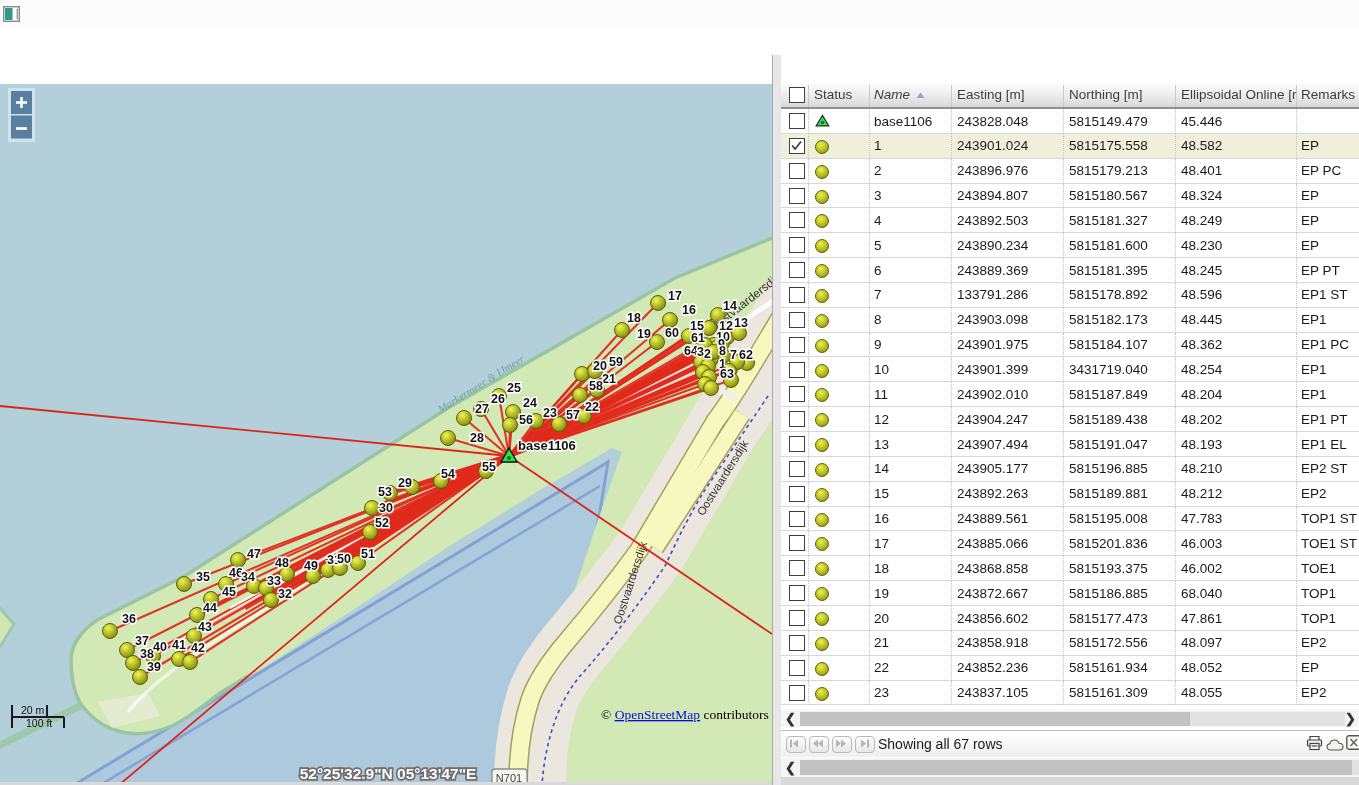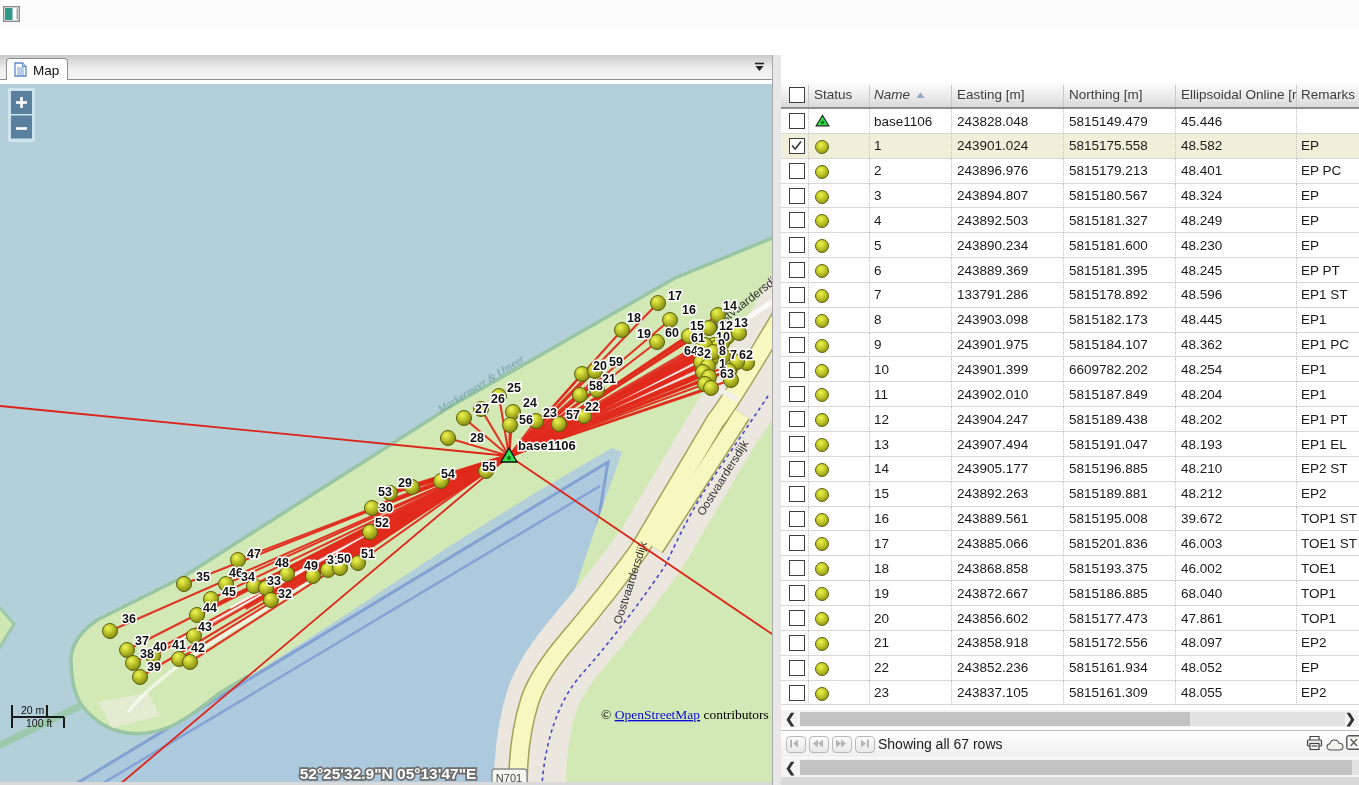--- a/index.html
+++ b/index.html
@@ -32,39 +32,20 @@
 <body>
 <div id="root">
 <div id="bottomstrip" class="abs"></div>
 <div id="titlebar" class="abs"></div>
 <svg class="abs" style="left:3px;top:6px" width="17" height="16" viewBox="0 0 17 16">
  <rect x="0.7" y="0.7" width="15.6" height="14.6" fill="#fff" stroke="#8a8a8a" stroke-width="1.4"></rect>
  <rect x="2" y="2" width="7.5" height="12" fill="#2f9a88"></rect>
  <rect x="13.5" y="2.5" width="1.5" height="11" fill="#9aa7a5"></rect>
 </svg>
 
-<div class="abs tabbar" style="left:0;width:781px">
- <div class="tab" style="left:6px;width:60px">
-        <svg style="position:absolute;z-index:2;left:7px;top:3px" width="13" height="15" viewBox="0 0 13 15">
-<path d="M1,1 L8.5,1 L12,4.5 L12,14 L1,14 Z" fill="#fdfdff" stroke="#5b87c5" stroke-width="1.3"></path>
-<path d="M8.5,1 L8.5,4.5 L12,4.5" fill="#cfe0f2" stroke="#5b87c5" stroke-width="1"></path>
-<g stroke="#6f9fd8" stroke-width="1">
-            <line x1="3" y1="6" x2="10" y2="6"></line>
-            <line x1="3" y1="8" x2="10" y2="8"></line>
-            <line x1="3" y1="10" x2="10" y2="10"></line>
-            <line x1="3" y1="12" x2="10" y2="12"></line>
-          </g>
-</svg>
-        <span class="tablbl">Map</span>
-      </div>
- <svg style="position:absolute;right:16px;top:7px" width="11" height="10" viewBox="0 0 11 10">
-        <line x1="1" y1="1.5" x2="10" y2="1.5" stroke="#222" stroke-width="1.6"></line>
-        <path d="M1.5,4 L9.5,4 L5.5,9 Z" fill="#222"></path>
-      </svg>
-</div>
 <div id="lpane-gap" class="abs"></div>
 
 <svg id="map" width="772" height="785" viewBox="0 0 772 785">
 <defs>
  <radialGradient id="ptg" cx="0.38" cy="0.32" r="0.75">
   <stop offset="0" stop-color="#eef655"></stop>
   <stop offset="0.45" stop-color="#bcc32a"></stop>
   <stop offset="1" stop-color="#7b810f"></stop>
  </radialGradient>
  <clipPath id="mclip">
@@ -559,21 +540,21 @@
         <div style="position:absolute;left:27px;top:0;width:1px;height:24.85px;border-left:1px dotted #c3c3c3"></div>
         <div style="position:absolute;left:88px;top:0;width:1px;height:24.85px;border-left:1px dotted #c3c3c3"></div>
         <div style="position:absolute;left:170px;top:0;width:1px;height:24.85px;border-left:1px dotted #c3c3c3"></div>
         <div style="position:absolute;left:282px;top:0;width:1px;height:24.85px;border-left:1px dotted #c3c3c3"></div>
         <div style="position:absolute;left:394px;top:0;width:1px;height:24.85px;border-left:1px dotted #c3c3c3"></div>
         <div style="position:absolute;left:515px;top:0;width:1px;height:24.85px;border-left:1px dotted #c3c3c3"></div>
         <div style="position:absolute;left:8px;top:4px;width:14px;height:14px;border:1.7px solid #3f3f3f;background:#fff"></div>
         <div style="position:absolute;left:34px;top:6px;width:12px;height:12px;border-radius:50%;background:radial-gradient(circle at 40% 32%, #ecf447 0%, #b9c026 50%, #798008 100%);border:1px solid #5c600c"></div>
         <span class="cell" style="left:93px">10</span>
         <span class="cell" style="left:176px">243901.399</span>
-        <span class="cell" style="left:288px">6609782.202</span>
+        <span class="cell" style="left:288px">3431719.040</span>
         <span class="cell" style="left:400px">48.254</span>
         <span class="cell" style="left:520px">EP1</span>
       </div>
       <div style="position:absolute;left:0;top:382.35px;width:579px;height:24.85px;background:#ffffff;border-bottom:1px solid #d7d7d7;box-sizing:border-box">
         <div style="position:absolute;left:27px;top:0;width:1px;height:24.85px;border-left:1px dotted #c3c3c3"></div>
         <div style="position:absolute;left:88px;top:0;width:1px;height:24.85px;border-left:1px dotted #c3c3c3"></div>
         <div style="position:absolute;left:170px;top:0;width:1px;height:24.85px;border-left:1px dotted #c3c3c3"></div>
         <div style="position:absolute;left:282px;top:0;width:1px;height:24.85px;border-left:1px dotted #c3c3c3"></div>
         <div style="position:absolute;left:394px;top:0;width:1px;height:24.85px;border-left:1px dotted #c3c3c3"></div>
         <div style="position:absolute;left:515px;top:0;width:1px;height:24.85px;border-left:1px dotted #c3c3c3"></div>
@@ -650,21 +631,21 @@
         <div style="position:absolute;left:88px;top:0;width:1px;height:24.85px;border-left:1px dotted #c3c3c3"></div>
         <div style="position:absolute;left:170px;top:0;width:1px;height:24.85px;border-left:1px dotted #c3c3c3"></div>
         <div style="position:absolute;left:282px;top:0;width:1px;height:24.85px;border-left:1px dotted #c3c3c3"></div>
         <div style="position:absolute;left:394px;top:0;width:1px;height:24.85px;border-left:1px dotted #c3c3c3"></div>
         <div style="position:absolute;left:515px;top:0;width:1px;height:24.85px;border-left:1px dotted #c3c3c3"></div>
         <div style="position:absolute;left:8px;top:4px;width:14px;height:14px;border:1.7px solid #3f3f3f;background:#fff"></div>
         <div style="position:absolute;left:34px;top:6px;width:12px;height:12px;border-radius:50%;background:radial-gradient(circle at 40% 32%, #ecf447 0%, #b9c026 50%, #798008 100%);border:1px solid #5c600c"></div>
         <span class="cell" style="left:93px">16</span>
         <span class="cell" style="left:176px">243889.561</span>
         <span class="cell" style="left:288px">5815195.008</span>
-        <span class="cell" style="left:400px">39.672</span>
+        <span class="cell" style="left:400px">47.783</span>
         <span class="cell" style="left:520px">TOP1 ST</span>
       </div>
       <div style="position:absolute;left:0;top:531.45px;width:579px;height:24.85px;background:#ffffff;border-bottom:1px solid #d7d7d7;box-sizing:border-box">
         <div style="position:absolute;left:27px;top:0;width:1px;height:24.85px;border-left:1px dotted #c3c3c3"></div>
         <div style="position:absolute;left:88px;top:0;width:1px;height:24.85px;border-left:1px dotted #c3c3c3"></div>
         <div style="position:absolute;left:170px;top:0;width:1px;height:24.85px;border-left:1px dotted #c3c3c3"></div>
         <div style="position:absolute;left:282px;top:0;width:1px;height:24.85px;border-left:1px dotted #c3c3c3"></div>
         <div style="position:absolute;left:394px;top:0;width:1px;height:24.85px;border-left:1px dotted #c3c3c3"></div>
         <div style="position:absolute;left:515px;top:0;width:1px;height:24.85px;border-left:1px dotted #c3c3c3"></div>
         <div style="position:absolute;left:8px;top:4px;width:14px;height:14px;border:1.7px solid #3f3f3f;background:#fff"></div>

